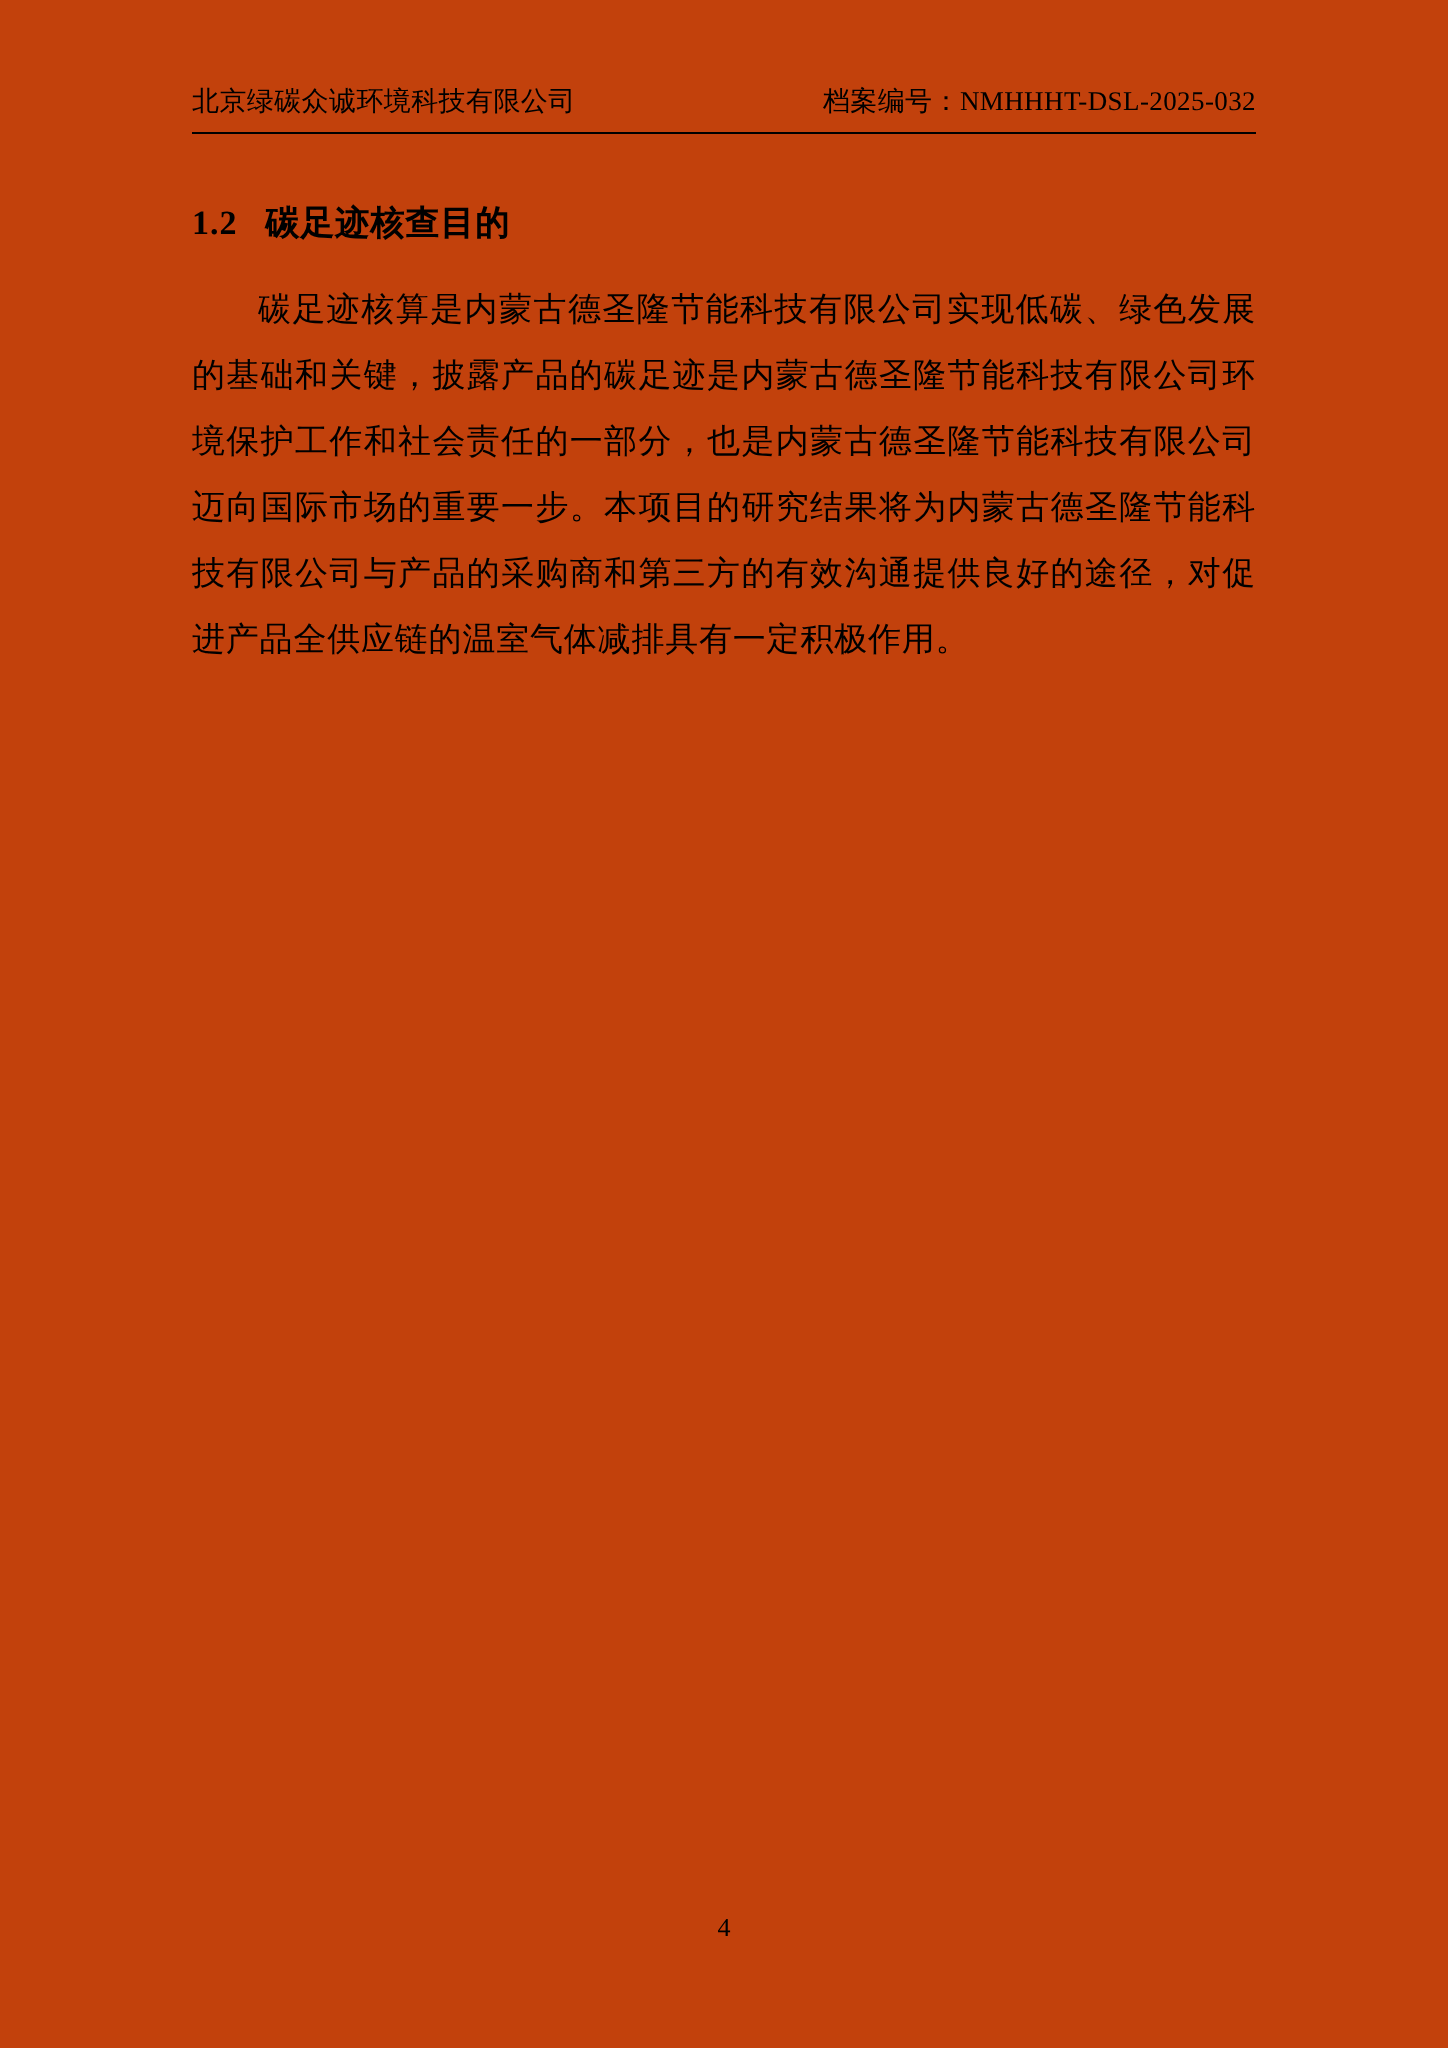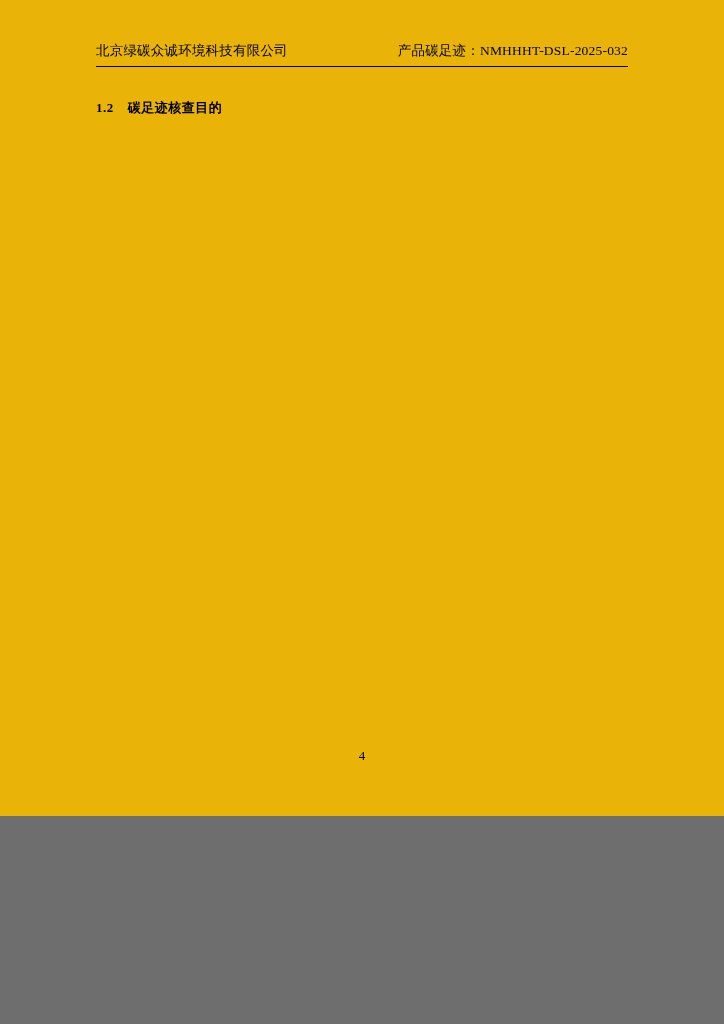--- a/index.html
+++ b/index.html
@@ -9,22 +9,22 @@
   }
   body {
     width: 724px;
     height: 1024px;
     overflow: hidden;
     font-family: "Liberation Serif", "DejaVu Serif", serif;
   }
   .page {
     position: relative;
     width: 724px;
-    height: 816px;
-    background: #eab308;
+    height: 1024px;
+    background: #c2410c;
     box-sizing: border-box;
     padding: 0;
   }
   .header {
     position: absolute;
     left: 96px;
     right: 96px;
     top: 42px;
     display: flex;
     justify-content: space-between;
@@ -56,21 +56,21 @@
     text-justify: inter-ideograph;
   }
   p {
     margin: 0 0 0 0;
     letter-spacing: 0.4px;
   }
   p.indent {
     text-indent: 2em;
   }
   h2.section {
-    font-size: 13px;
+    font-size: 17px;
     font-weight: bold;
     margin: 14px 0 10px 0;
     line-height: 1.9;
     letter-spacing: 0.5px;
     font-family: "Liberation Serif", "DejaVu Serif", serif;
   }
   h2.section .num {
     margin-right: 14px;
   }
   .para-block {
@@ -87,32 +87,35 @@
   }
 </style>
 </head>
 <body>
 
 <div class="page">
 
   <div class="header">
     <div class="header-left">北京绿碳众诚环境科技有限公司</div>
     <div class="header-right">
-      <span>产品碳足迹：</span><span class="code">NMHHHT-DSL-2025-032</span>
+      <span>档案编号：</span><span class="code">NMHHHT-DSL-2025-032</span>
     </div>
   </div>
 
   <div class="content">
 
 
     <h2 class="section">
       <span class="num">1.2</span><span>碳足迹核查目的</span>
     </h2>
 
 
+    <div class="para-block">
+      <p class="indent">碳足迹核算是内蒙古德圣隆节能科技有限公司实现低碳、绿色发展的基础和关键，披露产品的碳足迹是内蒙古德圣隆节能科技有限公司环境保护工作和社会责任的一部分，也是内蒙古德圣隆节能科技有限公司迈向国际市场的重要一步。本项目的研究结果将为内蒙古德圣隆节能科技有限公司与产品的采购商和第三方的有效沟通提供良好的途径，对促进产品全供应链的温室气体减排具有一定积极作用。</p>
+    </div>
 
 
   </div>
 
   <div class="footer">
     <span>4</span>
   </div>
 
 </div>
 

